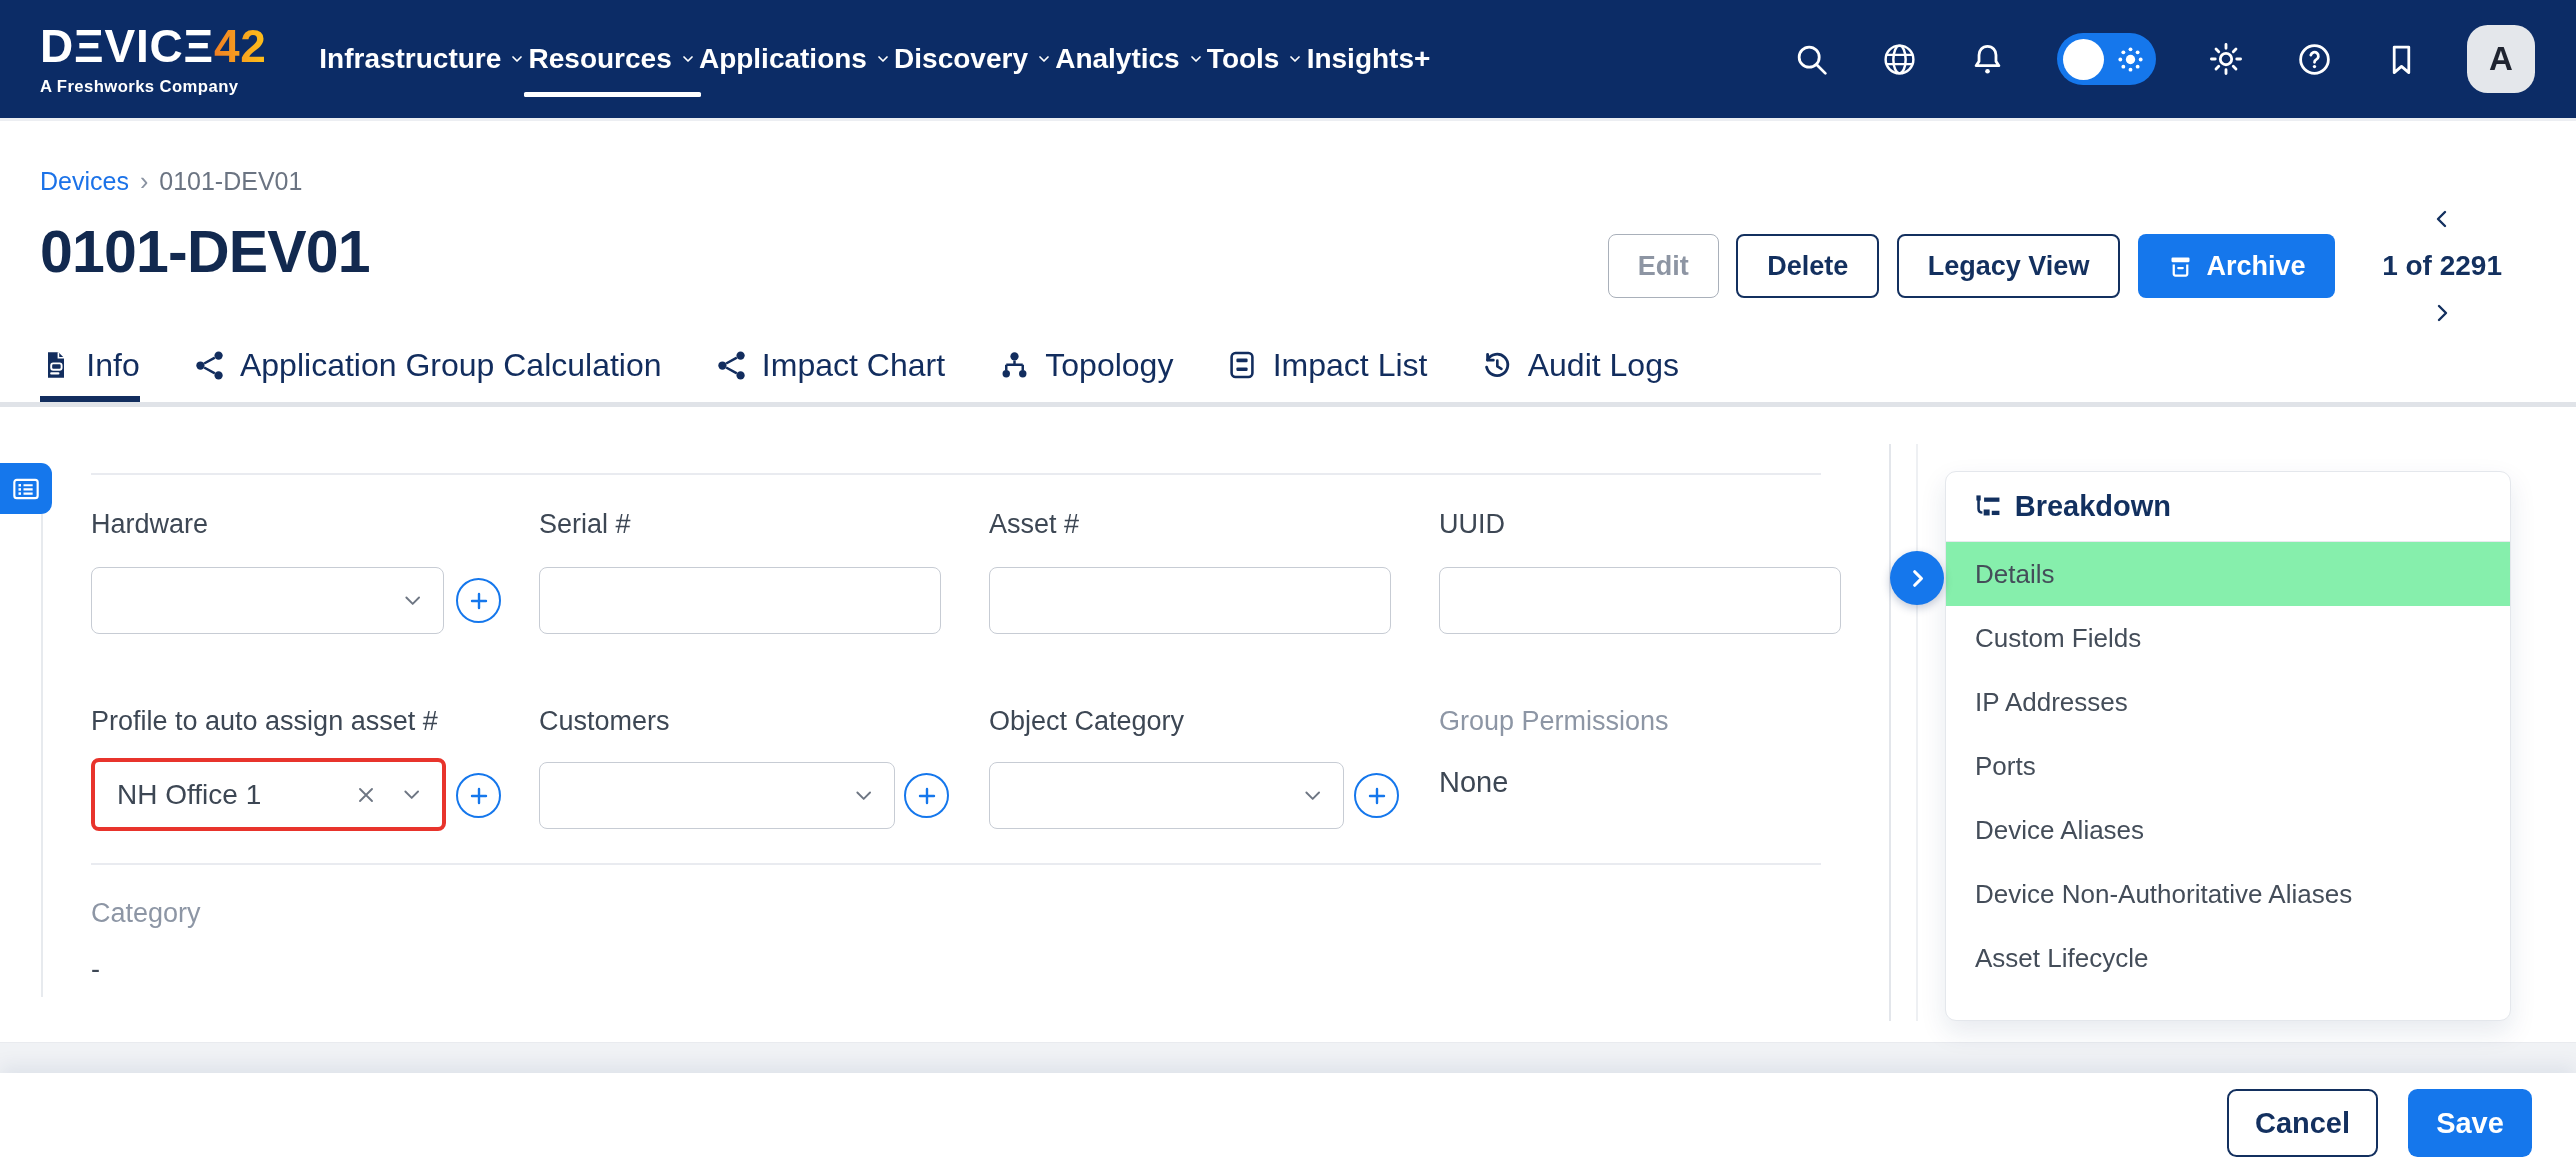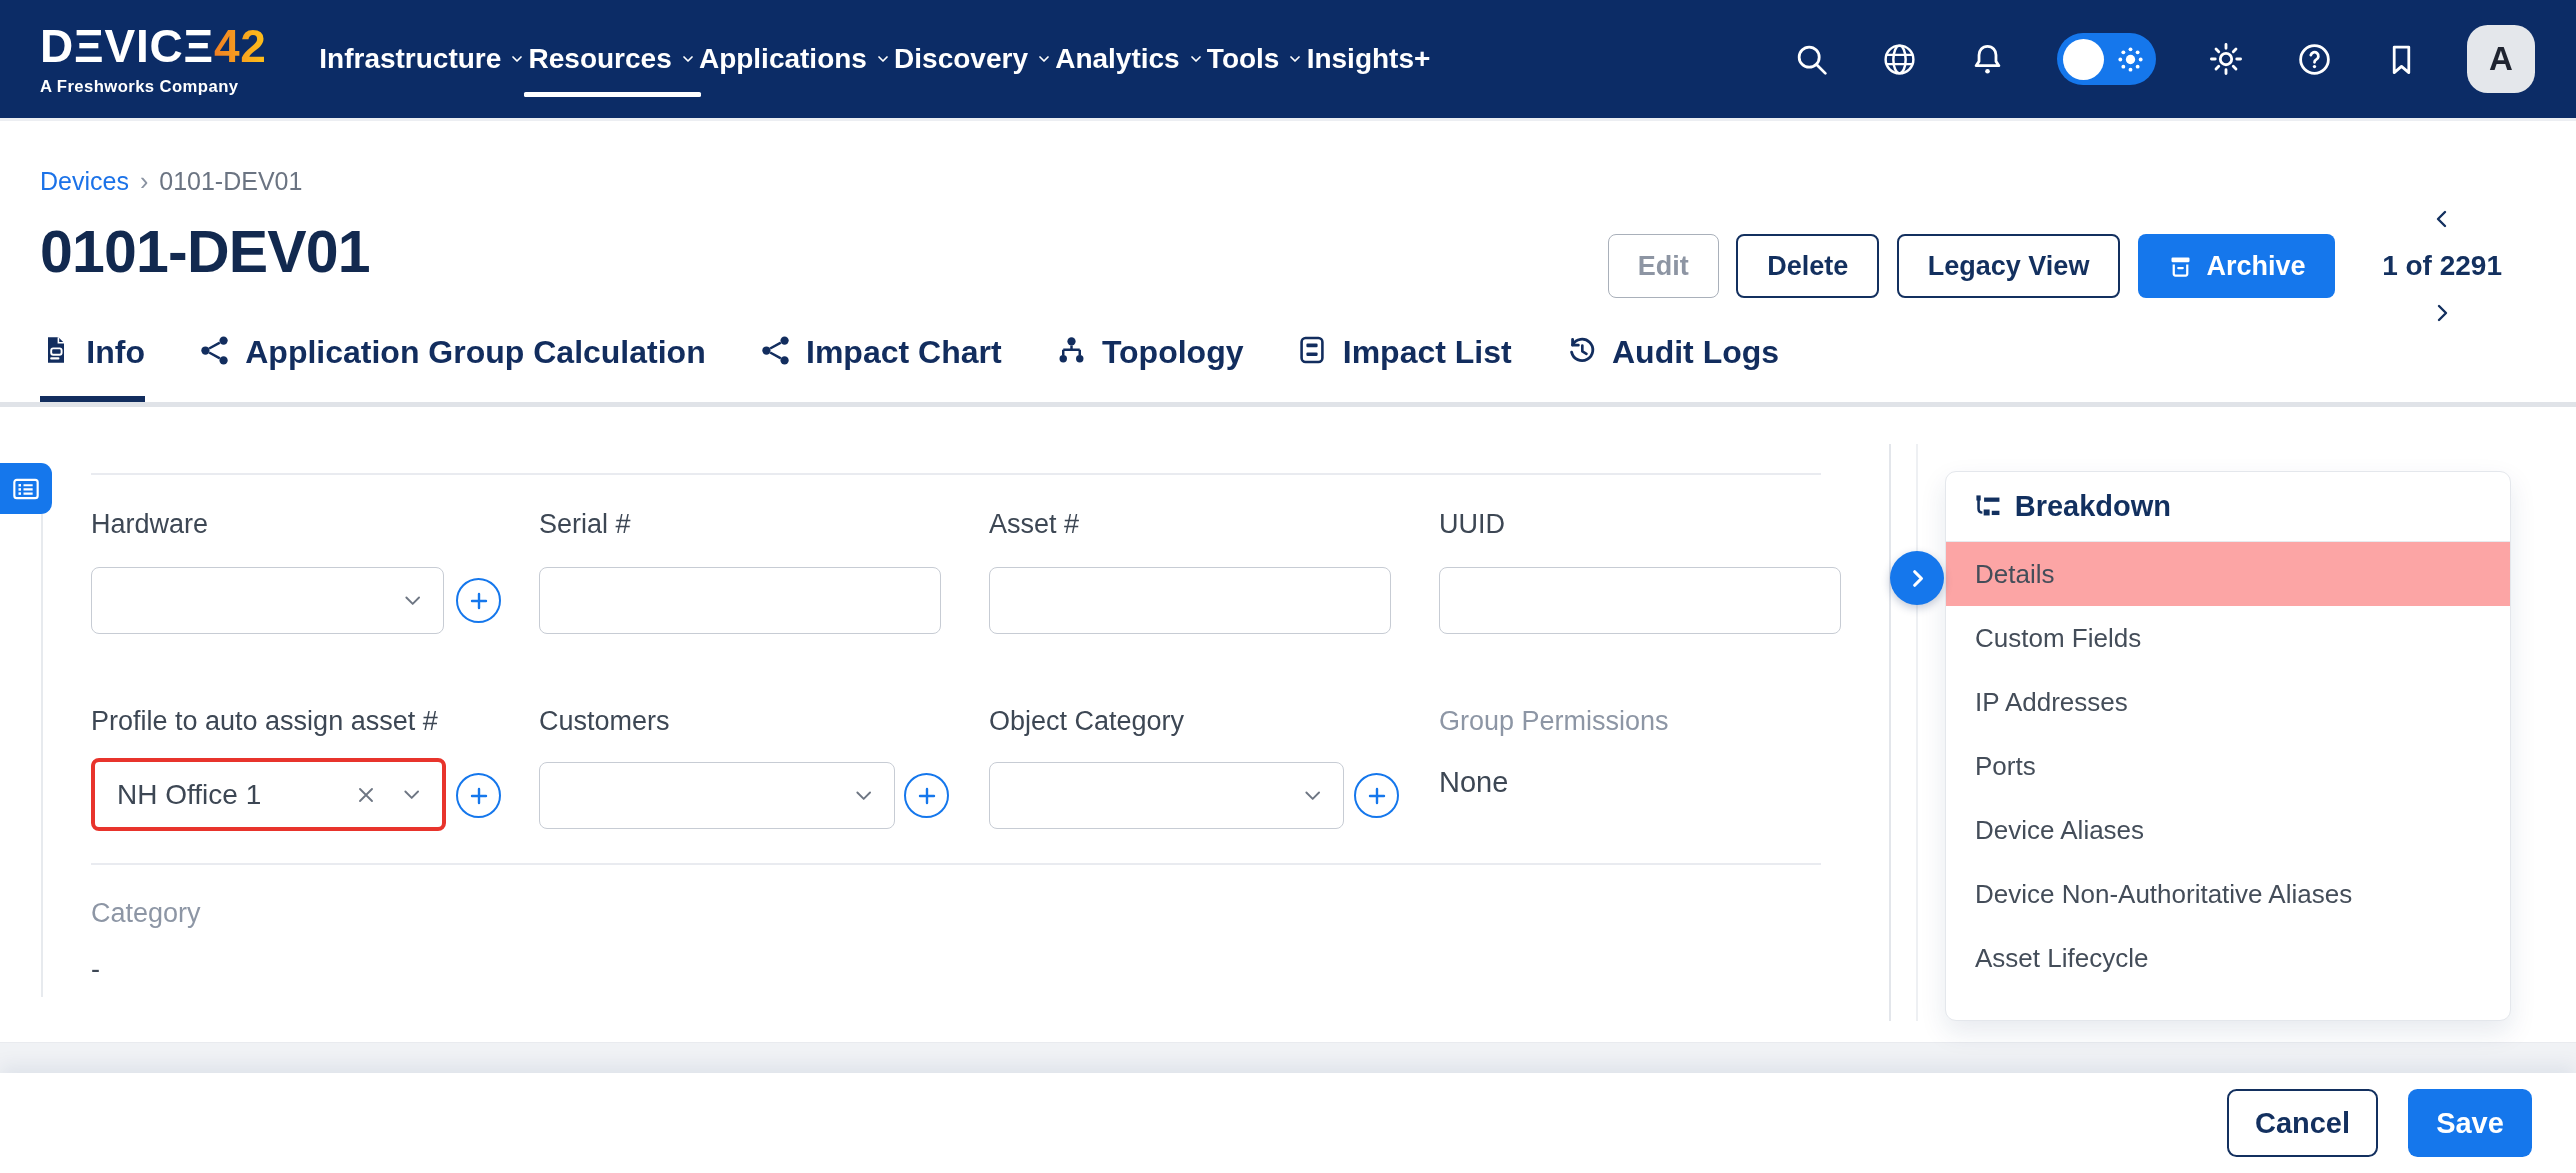--- a/index.html
+++ b/index.html
@@ -45,22 +45,22 @@
     display:flex; align-items:center; justify-content:center; padding:17px 29px; }
   .btn-edit { border:1.6px solid #a9b0ba; color:#8d95a3; }
   .btn-outline { border:2.4px solid #13305f; color:#13305f; }
   .btn-primary { border:none; background:#1577ec; color:#fff; gap:12.7px; }
   .pager { display:flex; align-items:center; gap:19px; margin-left:30px;flex-direction:column; }
   .pager-btn { background:none; border:none; display:flex; }
   .pager-text { font-size:28px; font-weight:600; color:#13305f; }
 
   
   .tabs { height:73px; display:flex; gap:53px; padding-left:40px; border-bottom:5.6px solid #e0e3e8; }
-  .tab { display:flex; gap:14.3px; height:68px; margin-bottom:-5.6px;
-    border-bottom:6.4px solid transparent; color:#122d5e; font-size:32px; font-weight:700; cursor:pointer; }
+  .tab { display:flex; align-items:center; gap:14.3px; height:68px; margin-bottom:-5.6px;
+    border-bottom:6.4px solid transparent; color:#122d5e; font-size:32px; font-weight:400; cursor:pointer; }
   .tab.active { border-bottom-color:#122d5e; }
 
   
   .content { position:relative; height:636px; background:#fff; border-bottom:1.6px solid #e9ebef; }
   .side-toggle { position:absolute; left:0; top:56px; width:52px; height:51px; background:#1577ec;
     border:none; border-radius:0 11px 11px 0; display:flex; align-items:center; justify-content:center; }
   .side-line { position:absolute; left:41px; top:107px; width:1.6px; height:483px; background:#e7eaee; }
   .hr { position:absolute; left:91px; width:1730px; height:1.6px; background:#e9ebf0; }
   .field-label { position:absolute; font-size:27px; color:#3d4754; }
   .field-label.muted { color:#8d96a5; }
@@ -79,21 +79,21 @@
 
   
   .panel { position:absolute; left:1945px; top:64px; width:566px; height:550px; background:#fff;
     border:1.6px solid #e4e7ec; border-radius:11px; box-shadow:0 11px 27px rgba(18,45,94,.10);
     overflow:hidden; }
   .panel-header { height:70px; display:flex; align-items:center; gap:12.7px; padding-left:27px;
     border-bottom:1.6px solid #e7eaee; color:#12305f; font-size:29px; font-weight:700; }
   .panel-list { list-style:none; }
   .panel-item { height:64px; display:flex; align-items:center; padding-left:29px; font-size:26px;
     color:#444d59; cursor:pointer; }
-  .panel-item.active { background:#fca5a5;text-align:right; }
+  .panel-item.active { background:#86efac;text-align:right; }
   .chev-circle { position:absolute; left:1890px; top:144px; width:54px; height:54px; border-radius:50%;
     background:#1577ec; border:none; display:flex; align-items:center; justify-content:center;
     box-shadow:0 3.2px 8px rgba(18,45,94,.25); }
 
   
   .gap-strip { height:30px; background:#f0f2f5; }
   .footer { height:100px; background:#fff; box-shadow:0 -8px 17.5px rgba(18,45,94,.07);
     display:flex; align-items:center; justify-content:flex-end; gap:30px; padding-right:44px;
     position:relative; }
   .btn-cancel { width:151px; height:68px; border:2.4px solid #13305f; border-radius:9.5px;

